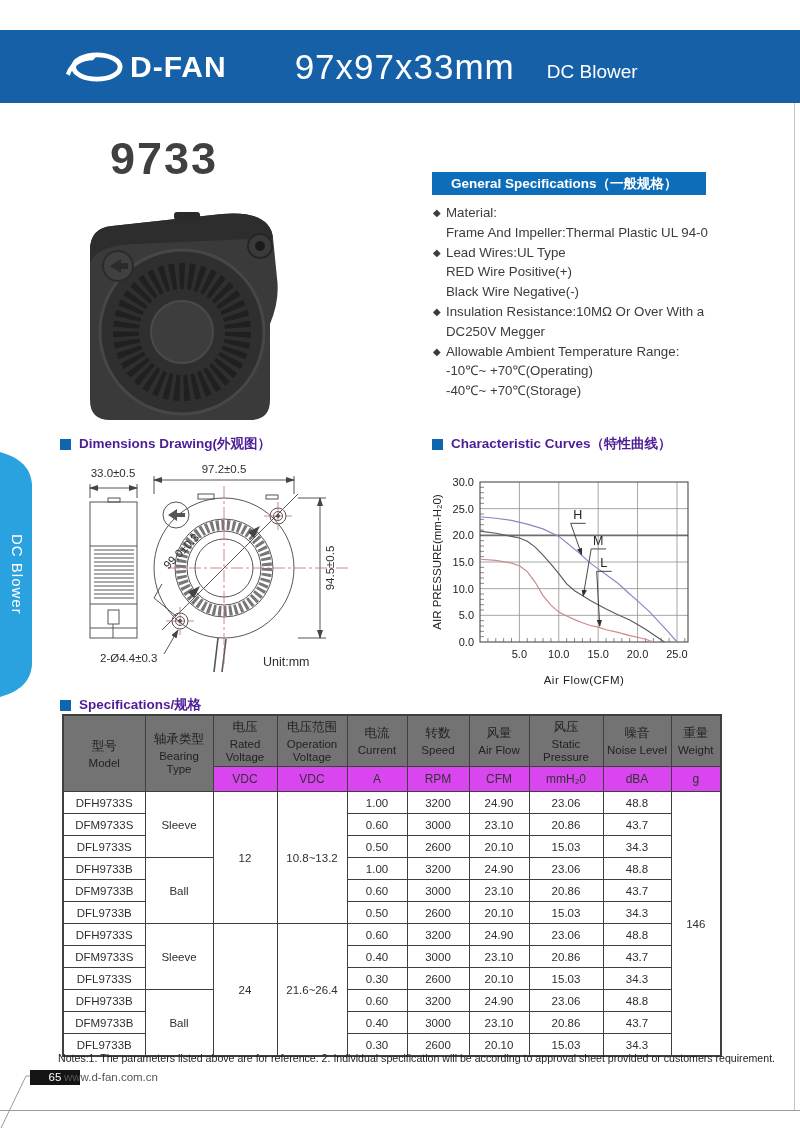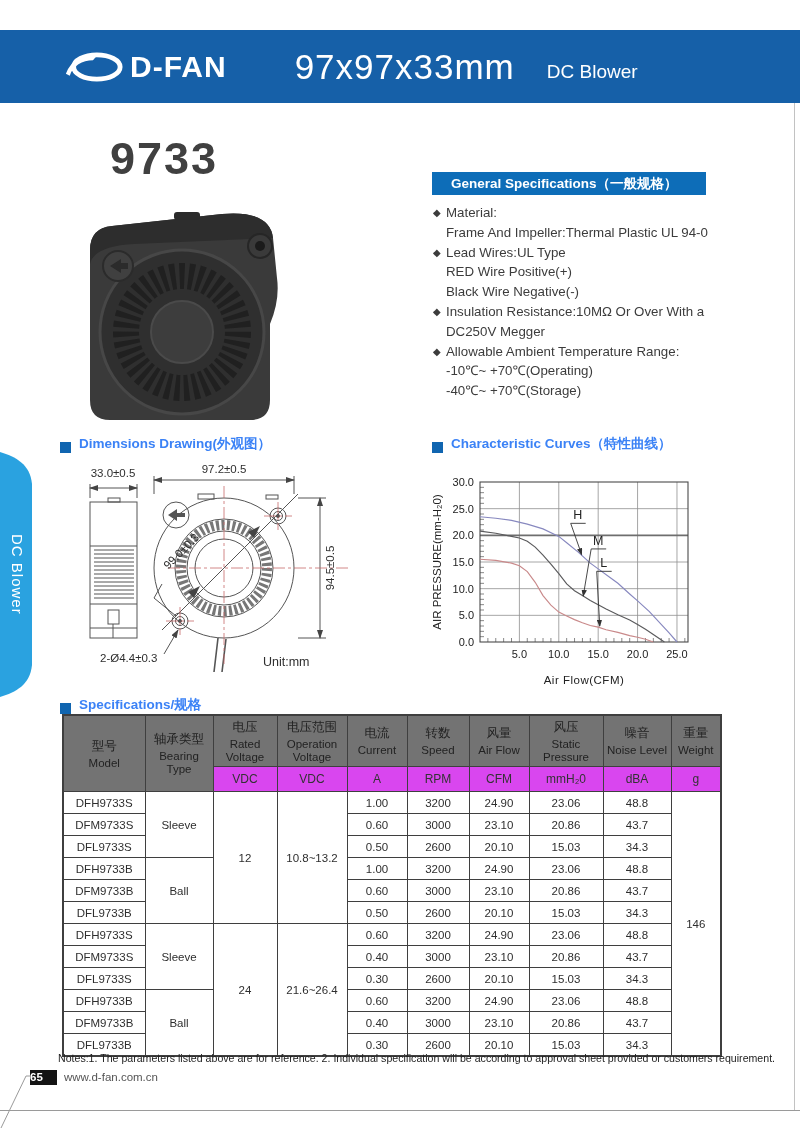--- a/index.html
+++ b/index.html
@@ -14,41 +14,41 @@
   .subtitle{color:#fff;font-size:19px;margin-left:32px;padding-top:10px}
   
   .model-no{left:110px;top:133px;font-size:45px;font-weight:700;color:#404040;letter-spacing:2px}
   
   .gs-bar{left:432px;top:172px;width:274px;height:23px;background:#0d6db8;color:#fff;
           font-size:13.5px;font-weight:600;line-height:23px;padding-left:19px;box-sizing:border-box}
   .gs-list{left:433px;top:203px;width:356px;font-size:13.3px;line-height:19.8px;color:#3c3c3c}
   .gs-line{white-space:nowrap}
   .gs-marker{display:inline-block;width:13px;font-size:10px;vertical-align:1px;color:#3c3c3c}
   
-  .sec-head{font-size:13.5px;font-weight:600;color:#3b82f6;display:flex;align-items:flex-end}
+  .sec-head{font-size:13.5px;font-weight:600;color:#4c1d95;display:flex;align-items:center}
   .sq{width:11px;height:11px;background:#1065b0;display:inline-block;margin-right:8px}
   .dim-head{left:60px;top:435px}
   .cur-head{left:432px;top:435px}
   .spec-head{left:60px;top:696px}
   
   .side-tab{left:0;top:452px;width:38px;height:245px}
   .side-tab-label{left:0;top:452px;width:34px;height:245px;display:flex;align-items:center;justify-content:center;
       color:#fff;font-size:15px;letter-spacing:1px;writing-mode:vertical-rl}
   
   table{border-collapse:collapse;table-layout:fixed;width:658px;border:2px solid #3f3f3f}
   td,th{border:1px solid #3f3f3f;text-align:center;padding:0 2px;font-weight:normal}
   thead .r1 th{height:50px;background:#737373}
   thead .r2 th{height:24px;background:#d946ef;font-size:12px}
   tbody td{height:21px;font-size:11.5px;color:#2e2e2e}
   .cn{display:block;font-size:12.5px;color:#222}
   .en{display:block;font-size:11.5px;color:#222;line-height:13px;margin-top:2px}
   
   .notes{left:58px;top:1052px;width:738px;font-size:10.6px;color:#222}
-  .pagebox{left:30px;top:1070px;width:27px;height:15px;background:#141414;color:#fff;font-size:11.5px;
-           font-weight:bold;text-align:left;line-height:15px}
+  .pagebox{left:30px;top:1070px;width:50px;height:15px;background:#141414;color:#fff;font-size:11.5px;
+           font-weight:normal;text-align:center;line-height:15px}
   .site{left:64px;top:1071px;font-size:11.5px;color:#555}
   .rborder{left:794px;top:103px;width:1px;height:1007px;background:#c2c2c2}
   .bline{left:0;top:1110px;width:800px;height:1px;background:#9a9a9a}
   svg text{font-family:"Liberation Sans",sans-serif}
   .drawing text{fill:#2e2e2e}
 </style>
 </head>
 <body>
 
 <div>

